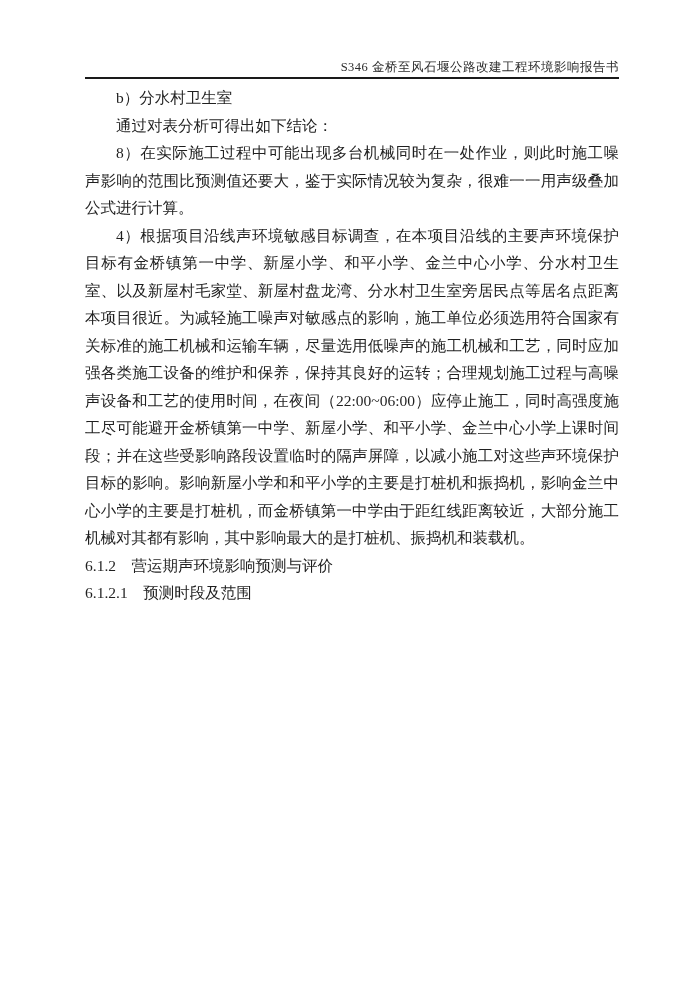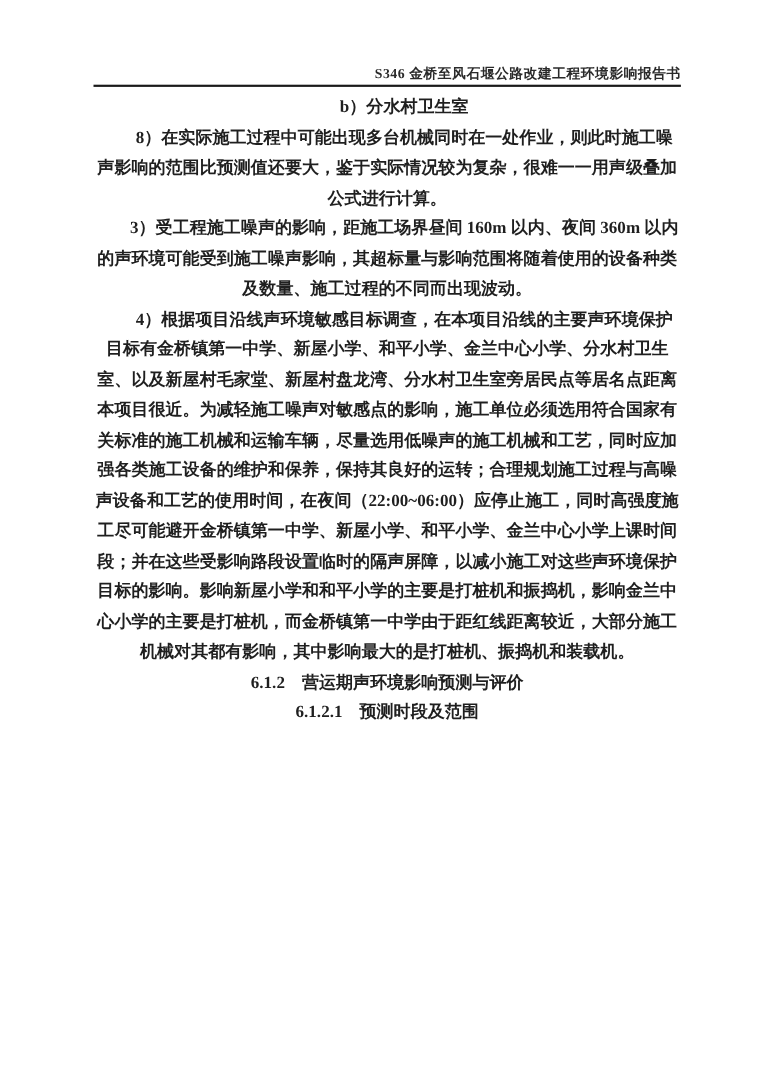--- a/index.html
+++ b/index.html
@@ -8,21 +8,20 @@
     background: #ffffff;
   }
   .page {
     position: relative;
     width: 700px;
     height: 704px;
     background: #ffffff;
     overflow: hidden;
     font-family: "Liberation Serif", "DejaVu Serif", serif;
     color: #1f1f1f;
-    font-weight: bold;
   }
   .running-header {
     position: absolute;
     top: 59px;
     left: 85px;
     width: 534px;
     text-align: right;
     font-size: 12.5px;
     letter-spacing: 0.5px;
     color: #2a2a2a;
@@ -41,21 +40,20 @@
     left: 85px;
     width: 534px;
     font-size: 15.5px;
     line-height: 27.5px;
     text-align: justify;
     text-justify: inter-ideograph;
   }
   .doc-body p {
     margin: 0;
     padding: 0;
-    text-align: center;
   }
   .para-indent {
     text-indent: 2em;
   }
   .section-heading {
     text-indent: 0;
     text-align: left;
   }
   .page-footer {
     position: absolute;
@@ -71,22 +69,22 @@
 <body>
 
 <div class="page">
 
   <div class="running-header">S346 金桥至风石堰公路改建工程环境影响报告书</div>
 
   <div class="header-rule"></div>
 
   <div class="doc-body">
     <p class="para-indent">b）分水村卫生室</p>
+    <p class="para-indent">通过对表分析可得出如下结论：</p>
     <p class="para-indent">8）在实际施工过程中可能出现多台机械同时在一处作业，则此时施工噪声影响的范围比预测值还要大，鉴于实际情况较为复杂，很难一一用声级叠加公式进行计算。</p>
-    <p class="para-indent">3）受工程施工噪声的影响，距施工场界昼间 160m 以内、夜间 360m 以内的声环境可能受到施工噪声影响，其超标量与影响范围将随着使用的设备种类及数量、施工过程的不同而出现波动。</p>
     <p class="para-indent">4）根据项目沿线声环境敏感目标调查，在本项目沿线的主要声环境保护目标有金桥镇第一中学、新屋小学、和平小学、金兰中心小学、分水村卫生室、以及新屋村毛家堂、新屋村盘龙湾、分水村卫生室旁居民点等居名点距离本项目很近。为减轻施工噪声对敏感点的影响，施工单位必须选用符合国家有关标准的施工机械和运输车辆，尽量选用低噪声的施工机械和工艺，同时应加强各类施工设备的维护和保养，保持其良好的运转；合理规划施工过程与高噪声设备和工艺的使用时间，在夜间（22:00~06:00）应停止施工，同时高强度施工尽可能避开金桥镇第一中学、新屋小学、和平小学、金兰中心小学上课时间段；并在这些受影响路段设置临时的隔声屏障，以减小施工对这些声环境保护目标的影响。影响新屋小学和和平小学的主要是打桩机和振捣机，影响金兰中心小学的主要是打桩机，而金桥镇第一中学由于距红线距离较近，大部分施工机械对其都有影响，其中影响最大的是打桩机、振捣机和装载机。</p>
     <p class="section-heading">6.1.2　营运期声环境影响预测与评价</p>
     <p class="section-heading">6.1.2.1　预测时段及范围</p>
   </div>
 
   <div class="page-footer">
     <span>108</span>
   </div>
 
 </div>

